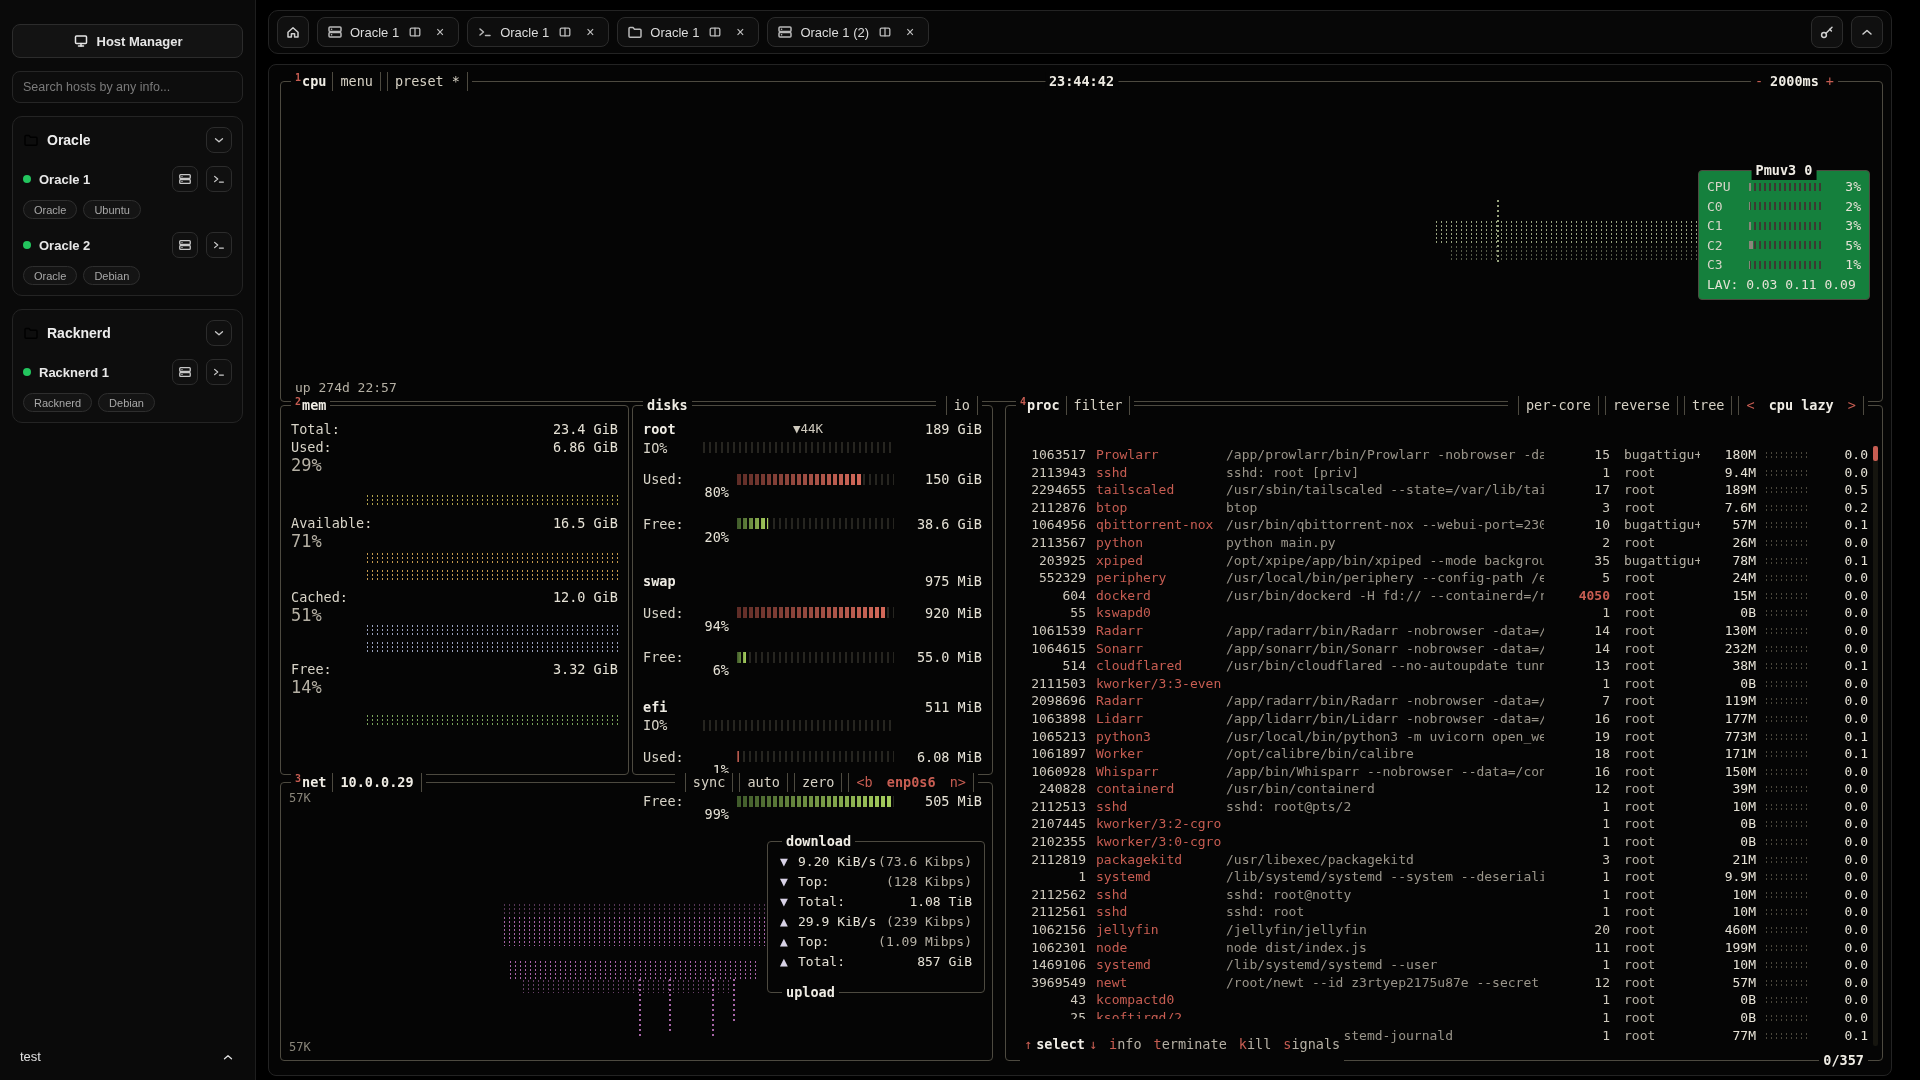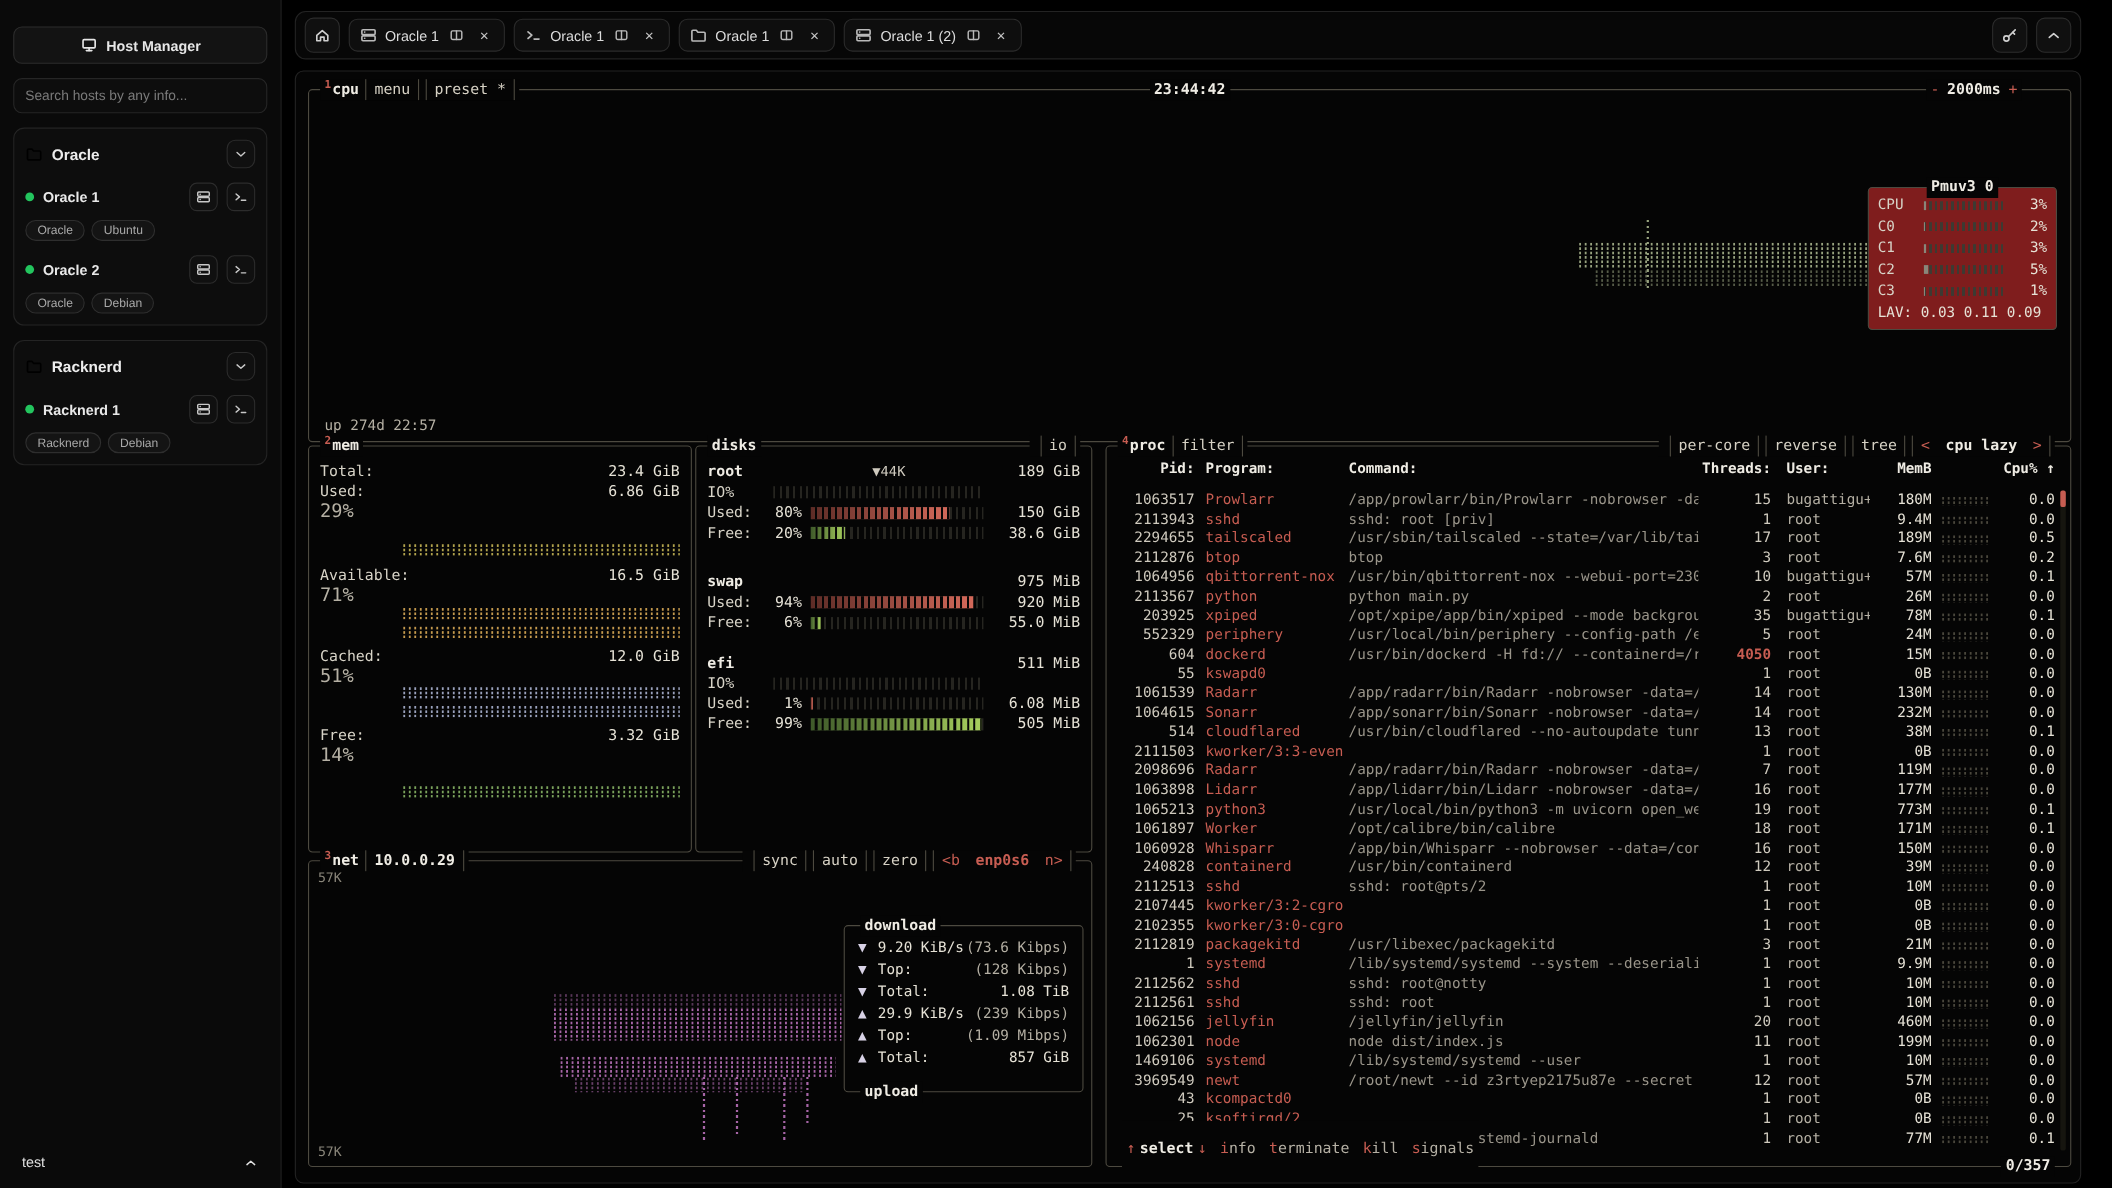--- a/index.html
+++ b/index.html
@@ -67,21 +67,21 @@
   .dots-gr { background-image:radial-gradient(circle,#98a37f .9px,transparent 1.1px); background-size:5px 4px; }
   .dots-y  { background-image:radial-gradient(circle,#b3a44d .9px,transparent 1.1px); background-size:5px 4px; }
   .dots-o  { background-image:radial-gradient(circle,#c59a4e .9px,transparent 1.1px); background-size:5px 4px; }
   .dots-b  { background-image:radial-gradient(circle,#9aa2bd .9px,transparent 1.1px); background-size:5px 4px; }
   .dots-g  { background-image:radial-gradient(circle,#7ba45c .9px,transparent 1.1px); background-size:5px 4px; }
   .dots-p  { background-image:radial-gradient(circle,#a765a7 .9px,transparent 1.1px); background-size:5px 4px; }
   .vdash { position:absolute; width:2px; background:repeating-linear-gradient(180deg,#98a37f 0 2px,transparent 2px 5px); }
   .vdash-p { background:repeating-linear-gradient(180deg,#a765a7 0 2px,transparent 2px 5px); }
 
   
-  .sensor { background:#7f1d1d;margin-left:12px; }
+  .sensor { background:#15803d;margin-left:12px; }
   .srow { display:flex; align-items:center; padding:0 8px; line-height:19.5px; font-size:13px; }
   .sl { width:36px; color:#d8d4c8; }
   .smeter { flex:1; height:8px; margin:0 6px; background:repeating-linear-gradient(90deg,#3c3a32 0 2px,transparent 2px 5px); position:relative; }
   .sfill { position:absolute; left:0; top:0; bottom:0; background:#8a867a; }
   .sv { width:32px; text-align:right; color:#e6e2d6; }
   .lav { padding:2px 8px 0; font-size:13px; color:#e6e2d6; }
 
   
   .mline { position:absolute; left:10px; right:10px; display:flex; justify-content:space-between;
            line-height:18px; font-size:13.5px; }
@@ -89,21 +89,21 @@
   .mpct { position:absolute; left:10px; color:#b5b0a4; font-size:17px; line-height:18px; }
   .mgraph { position:absolute; left:84px; right:10px; height:11px; }
 
   
   .disk-body { padding:14px 10px 0 10px; }
   .dline { display:flex; align-items:center; line-height:18.5px; font-size:13.5px; position:relative; }
   .dname { font-weight:700; color:#efece4; }
   .dmid { position:absolute; left:150px; color:#cfcabe; font-size:12.5px; }
   .dtotal { margin-left:auto; color:#e6e2d6; }
   .dlab { color:#d8d4c8; width:52px; }
-  .dpct { width:34px; text-align:right; color:#e6e2d6; }
+  .dpct { width:34px; text-align:right; color:#e6e2d6;margin-top:26px; }
   .meter { flex:1; height:11px; margin:0 8px; position:relative;
            background:repeating-linear-gradient(90deg,#262520 0 2px,transparent 2px 6px); }
   .mfill { position:absolute; left:0; top:0; bottom:0;
            background-image:repeating-linear-gradient(90deg,transparent 0 4px,#050505 4px 6px),
                             linear-gradient(90deg,var(--a),var(--b)); }
   .m-red { --a:#5e2c26; --b:#d4695a; }
   .m-green { --a:#3f5a2a; --b:#a7cf5e; }
   .dval { width:80px; text-align:right; color:#e6e2d6; }
   .gap26 { margin-top:26px; } .gap18 { margin-top:18px; }
 
@@ -630,30 +630,20 @@
         <span class="bopt">per-core</span>
         <span class="bopt">reverse</span>
         <span class="bopt">tree</span>
         <span class="bopt">
           <span class="red">&lt;</span>
           <span class="bname" style="margin:0 6px">cpu lazy</span>
           <span class="red">&gt;</span>
         </span>
       </div>
 
-      <div class="proc-head">
-        <span class="c-pid ph">Pid:</span>
-        <span class="c-prog ph">Program:</span>
-        <span class="c-cmd ph">Command:</span>
-        <span class="c-thr ph">Threads:</span>
-        <span class="c-user ph">User:</span>
-        <span class="c-mem ph">MemB</span>
-        <span class="c-dots" style="background:none"></span>
-        <span class="c-cpu ph"><span>Cpu%</span> <span>↑</span></span>
-      </div>
 
       <div class="proc-rows">
 
           <div class="prow">
             <span class="c-pid">1063517</span>
             <span class="c-prog">Prowlarr</span>
             <span class="c-cmd">/app/prowlarr/bin/Prowlarr -nobrowser -data</span>
             <span class="c-thr">15</span>
             <span class="c-user">bugattigu+</span>
             <span class="c-mem">180M</span>

